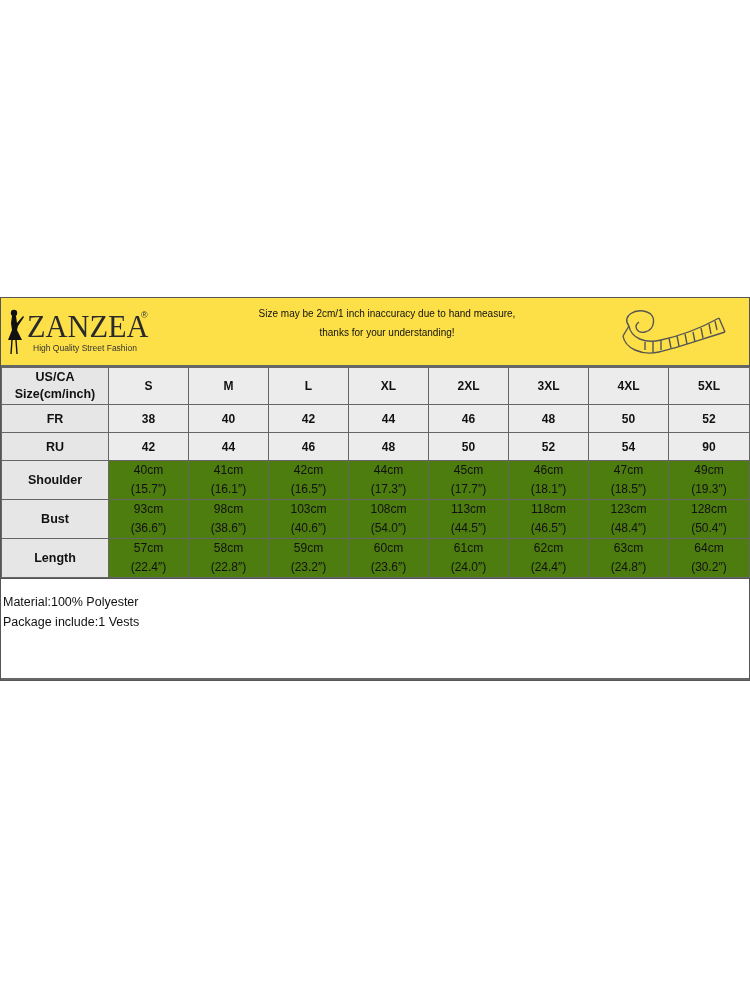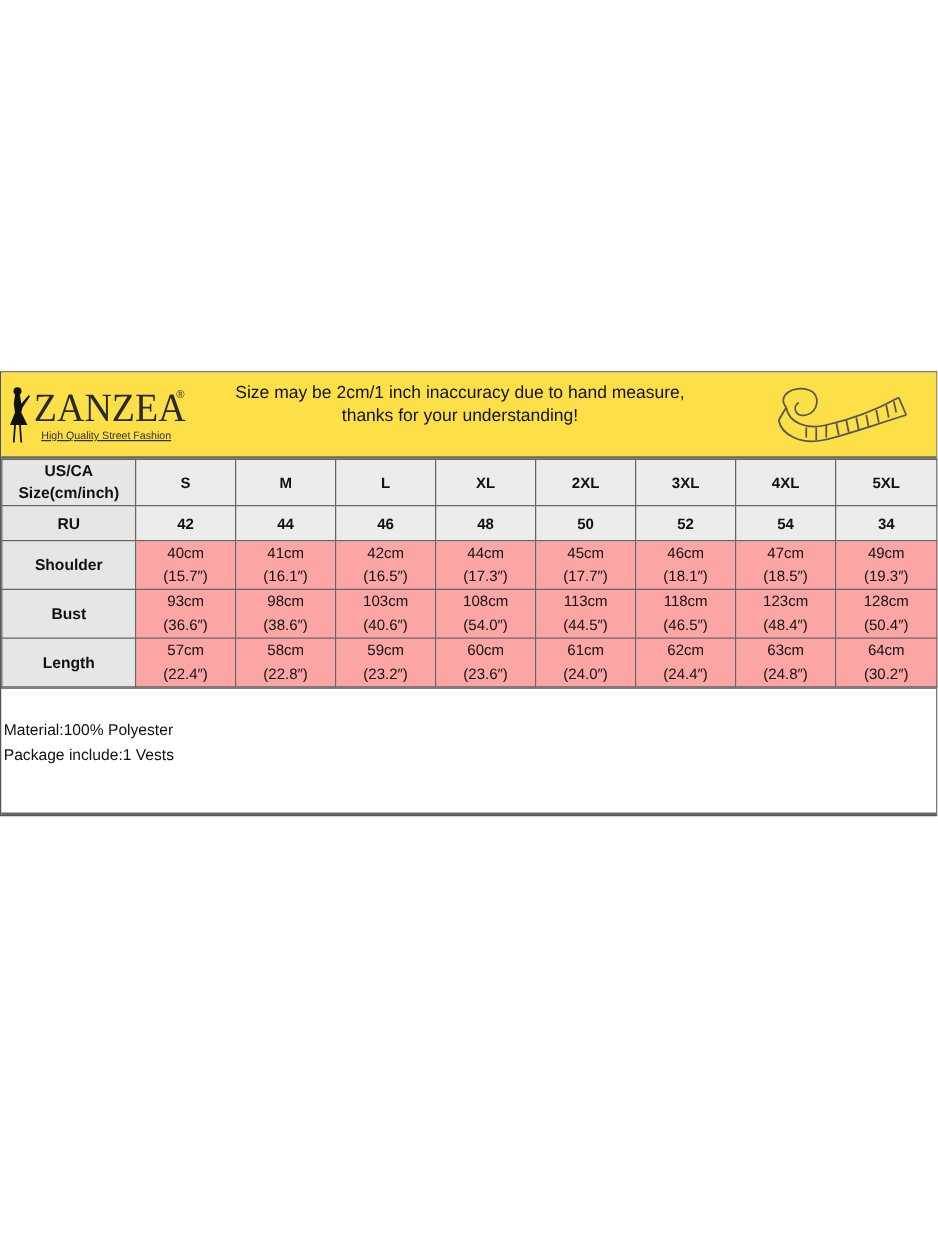--- a/index.html
+++ b/index.html
@@ -2,31 +2,31 @@
 <html><head>
 <meta charset="utf-8">
 <style>
   html, body { margin:0; padding:0; background:#ffffff; }
   body { width:750px; height:1000px; position:relative; overflow:hidden; font-family:"Liberation Sans", sans-serif; color:#111; }
   .sheet { position:absolute; left:0; top:297px; width:748px; border:1px solid #555; box-sizing:content-box; }
   .header { height:67px; position:relative; border-bottom:2px solid #666; background:#fde047; }
   .logo { position:absolute; left:4px; top:8px; width:150px; height:50px; }
   .logo-word { position:absolute; left:22px; top:2px; font-family:"Liberation Serif", serif; font-size:32px; letter-spacing:0px; color:#2a2a2a; font-weight:normal; transform:scaleX(0.95); transform-origin:left; }
   .logo-reg { position:absolute; left:136px; top:4px; font-size:9px; color:#333; }
-  .logo-tag { position:absolute; left:28px; top:37px; font-size:8.5px; color:#333; white-space:nowrap;text-decoration:underline; }
+  .logo-tag { position:absolute; left:28px; top:37px; font-size:8.5px; color:#333; white-space:nowrap; }
   .logo-figure { position:absolute; left:0; top:2px; }
-  .notice { position:absolute; left:182px; top:6px; width:370px; text-align:center; font-size:14px; line-height:19px; color:#111; }
+  .notice { position:absolute; left:201px; top:6px; width:370px; text-align:center; font-size:10px; line-height:19px; color:#111; }
   .tape { position:absolute; left:614px; top:8px; }
   table.grid { border-collapse:collapse; width:748px; table-layout:fixed; }
   table.grid td { border:1px solid #666; text-align:center; font-size:12px; padding:0; }
   .hd td { background:#ececec; font-weight:bold; }
   .lbl { background:#e6e6e6 !important; font-weight:bold; font-size:12.5px !important; }
-  .meas td { background:#fca5a5; font-weight:normal; line-height:19px; font-size:12.5px; }
+  .meas td { background:#4d7c0f; font-weight:normal; line-height:19px; font-size:12.5px; }
   .meas td.lbl { font-weight:bold;margin-top:48px; }
-  .notes { height:102px; border-top:1px solid #555; padding:24px 0 0 2px; box-sizing:border-box; font-size:12.5px; line-height:19.5px; color:#111; border-bottom:2px solid #666; }
+  .notes { height:102px; border-top:1px solid #555; padding:14px 0 0 2px; box-sizing:border-box; font-size:12.5px; line-height:19.5px; color:#111; border-bottom:2px solid #666; }
 </style>
 </head>
 <body>
 
 <div class="sheet">
   <div class="header">
     <div class="logo">
       <svg class="logo-figure" width="22" height="48" viewBox="0 0 22 48">
         <circle cx="9" cy="5" r="3.2" fill="#111"></circle>
         <path d="M7 8 L11 8 L12 15 L18 8 L19 9 L13 18 L12 22 L17 32 L3 32 L7 22 L6 15 Z" fill="#111"></path>
@@ -71,29 +71,40 @@
       <td>S</td>
       <td>M</td>
       <td>L</td>
       <td>XL</td>
       <td>2XL</td>
       <td>3XL</td>
       <td>4XL</td>
       <td>5XL</td>
     </tr>
     <tr class="hd" style="height:28px">
+      <td class="lbl">FR</td>
+      <td>38</td>
+      <td>40</td>
+      <td>42</td>
+      <td>44</td>
+      <td>46</td>
+      <td>48</td>
+      <td>50</td>
+      <td>52</td>
+    </tr>
+    <tr class="hd" style="height:28px">
       <td class="lbl">RU</td>
       <td>42</td>
       <td>44</td>
       <td>46</td>
       <td>48</td>
       <td>50</td>
       <td>52</td>
       <td>54</td>
-      <td>34</td>
+      <td>90</td>
     </tr>
 
     <tr class="meas" style="height:38px">
       <td class="lbl">Shoulder</td>
       <td>
             <div>40cm</div>
             <div>(15.7″)</div>
           </td>
       <td>
             <div>41cm</div>

